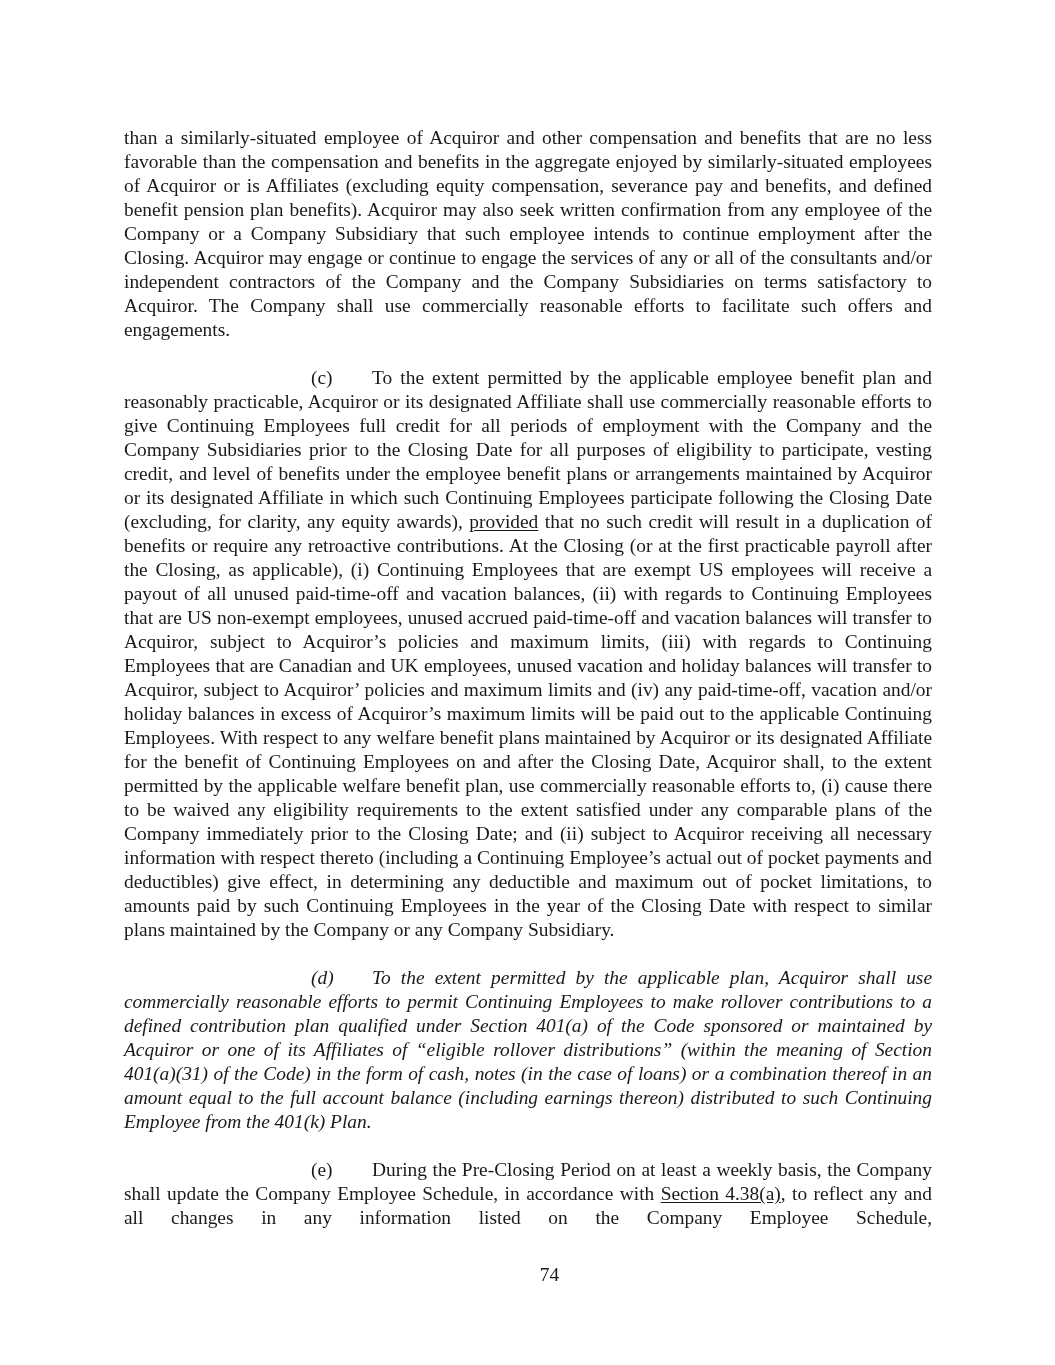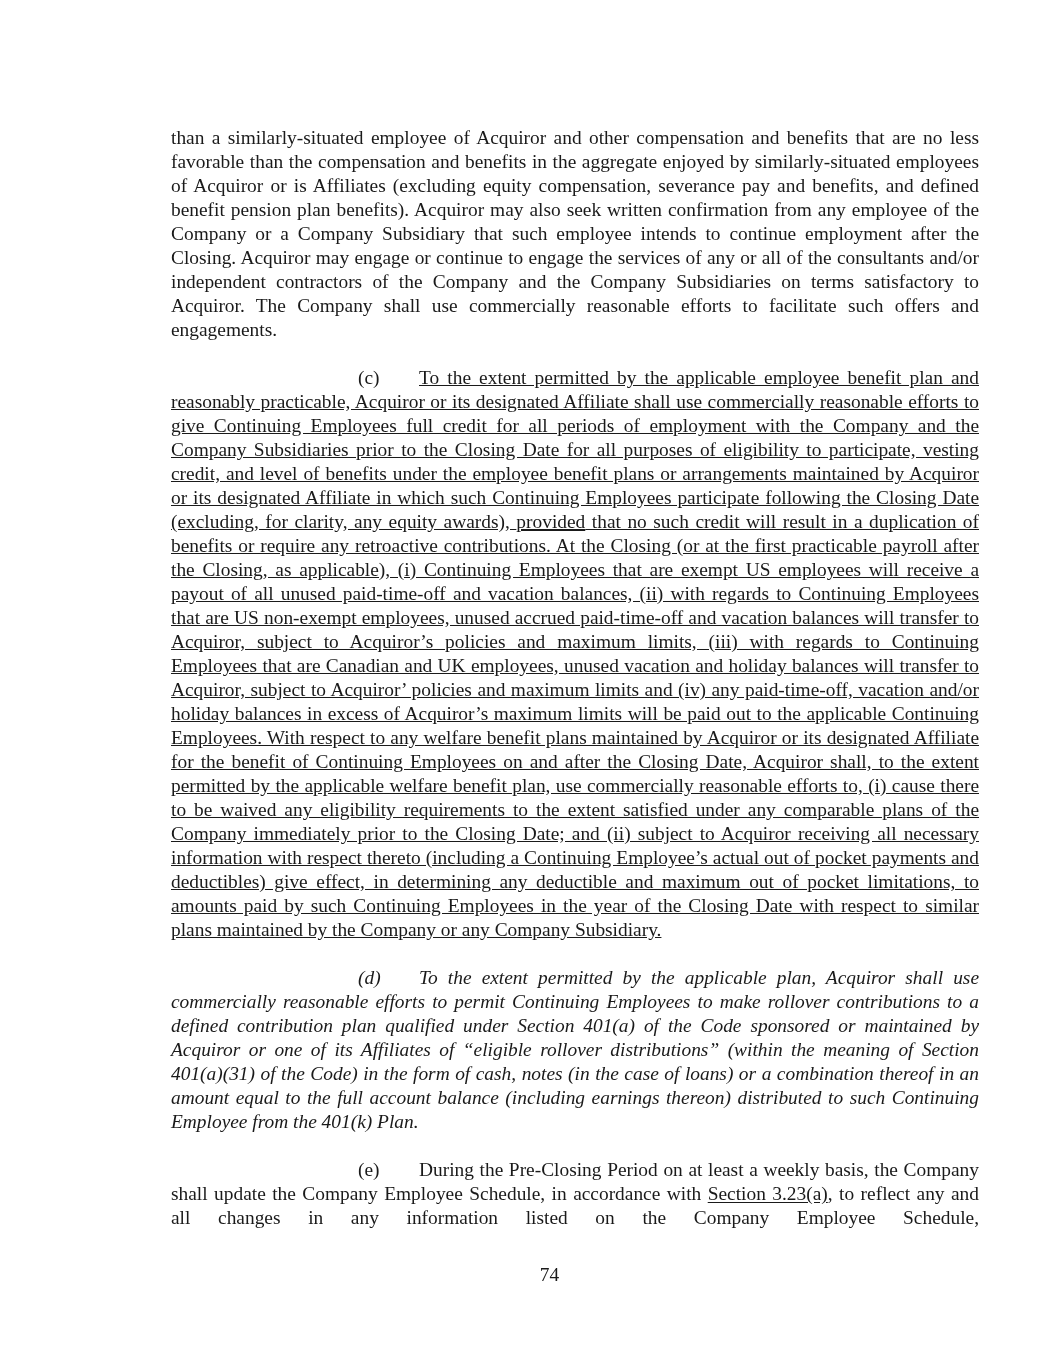--- a/index.html
+++ b/index.html
@@ -1,40 +1,40 @@
 <!DOCTYPE html>
 <html><head>
 <meta charset="utf-8">
 <style>
   html, body { margin: 0; padding: 0; background: #ffffff; }
   body { width: 1055px; height: 1365px; position: relative; overflow: hidden; }
   .page {
     position: absolute; left: 124px; top: 126px; width: 808px;
     font-family: "Liberation Serif", "DejaVu Serif", serif;
-    font-size: 19.4px; line-height: 24px; color: #1a1a1a; margin-left: 47px;
+    font-size: 19.4px; line-height: 24px; color: #1a1a1a;
   }
   .para { margin: 0; text-align: justify; text-align-last: left; }
-  .gap-c { margin-top: 24px; text-decoration: underline; }
+  .gap-c { margin-top: 24px; }
   .gap-d { margin-top: 24px; font-style: italic; }
   .gap-e { margin-top: 24px; }
   .label { display: inline-block; margin-left: 187px; width: 61px; }
   .u { text-decoration: underline; text-underline-offset: 2px; }
   .page-number {
     position: absolute; left: 0; width: 1055px; top: 1264px; text-align: center;
     font-family: "Liberation Serif", "DejaVu Serif", serif; font-size: 19.4px; color: #1a1a1a; padding-left: 22px;
   }
 </style>
 </head>
 <body>
 
 <div class="page">
 
   <p class="para"><span>than a similarly-situated employee of Acquiror and other compensation and benefits that are no less favorable than the compensation and benefits in the aggregate enjoyed by similarly-situated employees of Acquiror or is Affiliates (excluding equity compensation, severance pay and benefits, and defined benefit pension plan benefits).  Acquiror may also seek written confirmation from any employee of the Company or a Company Subsidiary that such employee intends to continue employment after the Closing.  Acquiror may engage or continue to engage the services of any or all of the consultants and/or independent contractors of the Company and the Company Subsidiaries on terms satisfactory to Acquiror.  The Company shall use commercially reasonable efforts to facilitate such offers and engagements.</span></p>
 
   <p class="para gap-c"><span class="label">(c)</span><span>To the extent permitted by the applicable employee benefit plan and reasonably practicable, Acquiror or its designated Affiliate shall use commercially reasonable efforts to give Continuing Employees full credit for all periods of employment with the Company and the Company Subsidiaries prior to the Closing Date for all purposes of eligibility to participate, vesting credit, and level of benefits under the employee benefit plans or arrangements maintained by Acquiror or its designated Affiliate in which such Continuing Employees participate following the Closing Date (excluding, for clarity, any equity awards), </span><span class="u">provided</span><span> that no such credit will result in a duplication of benefits or require any retroactive contributions.  At the Closing (or at the first practicable payroll after the Closing, as applicable), (i) Continuing Employees that are exempt US employees will receive a payout of all unused paid-time-off and vacation balances, (ii) with regards to Continuing Employees that are US non-exempt employees, unused accrued paid-time-off and vacation balances will transfer to Acquiror, subject to Acquiror’s policies and maximum limits, (iii) with regards to Continuing Employees that are Canadian and UK employees, unused vacation and holiday balances will transfer to Acquiror, subject to Acquiror’ policies and maximum limits and (iv) any paid-time-off, vacation and/or holiday balances in excess of Acquiror’s maximum limits will be paid out to the applicable Continuing Employees.  With respect to any welfare benefit plans maintained by Acquiror or its designated Affiliate for the benefit of Continuing Employees on and after the Closing Date, Acquiror shall, to the extent permitted by the applicable welfare benefit plan, use commercially reasonable efforts to, (i) cause there to be waived any eligibility requirements to the extent satisfied under any comparable plans of the Company immediately prior to the Closing Date; and (ii) subject to Acquiror receiving all necessary information with respect thereto (including a Continuing Employee’s actual out of pocket payments and deductibles) give effect, in determining any deductible and maximum out of pocket limitations, to amounts paid by such Continuing Employees in the year of the Closing Date with respect to similar plans maintained by the Company or any Company Subsidiary.</span></p>
 
   <p class="para gap-d"><span class="label">(d)</span><span>To the extent permitted by the applicable plan, Acquiror shall use commercially reasonable efforts to permit Continuing Employees to make rollover contributions to a defined contribution plan qualified under Section 401(a) of the Code sponsored or maintained by Acquiror or one of its Affiliates of “eligible rollover distributions” (within the meaning of Section 401(a)(31) of the Code) in the form of cash, notes (in the case of loans) or a combination thereof in an amount equal to the full account balance (including earnings thereon) distributed to such Continuing Employee from the 401(k) Plan.</span></p>
 
-  <p class="para gap-e" style="text-align-last: justify;"><span class="label">(e)</span><span>During the Pre-Closing Period on at least a weekly basis, the Company shall update the Company Employee Schedule, in accordance with </span><span class="u">Section 3.23(a)</span><span>, to reflect any and all changes in any information listed on the Company Employee Schedule,</span></p>
+  <p class="para gap-e" style="text-align-last: justify;"><span class="label">(e)</span><span>During the Pre-Closing Period on at least a weekly basis, the Company shall update the Company Employee Schedule, in accordance with </span><span class="u">Section 4.38(a)</span><span>, to reflect any and all changes in any information listed on the Company Employee Schedule,</span></p>
 
 </div>
 
 <div class="page-number">74</div>
 
 </body></html>

